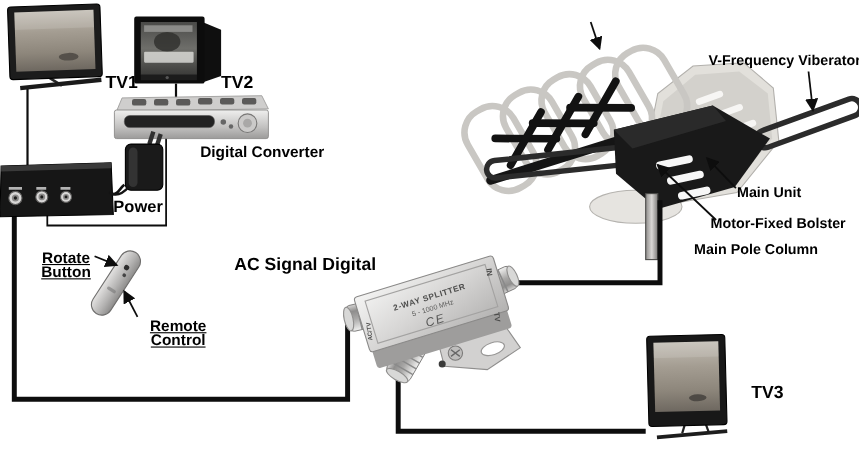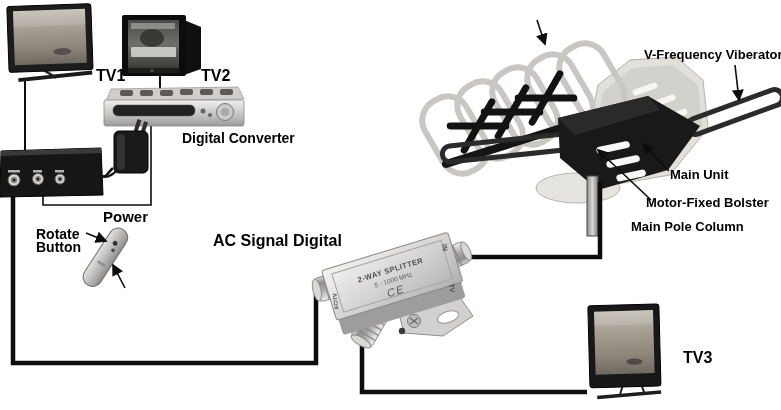--- a/index.html
+++ b/index.html
@@ -4,21 +4,21 @@
 <style>
   html,body{margin:0;padding:0;background:#fff;}
   #canvas{position:relative;width:781px;height:410px;background:#ffffff;overflow:hidden;
           font-family:"Liberation Sans",sans-serif;}
   #scene{position:absolute;left:0;top:0;}
   .lbl{position:absolute;color:#000;font-weight:bold;white-space:nowrap;line-height:1.0;}
   .lbl-lg{font-size:16px;}
   .lbl-md{font-size:15px;}
   .lbl-sm{font-size:14px;padding-left:28px;}
   .lbl-ant{font-size:13px;}
-  .two-line{text-align:left;line-height:12.5px;font-size:14px;}
+  .two-line{text-align:center;line-height:12.5px;font-size:14px;text-decoration:underline;}
   .two-line span{display:block;}
 </style>
 </head>
 <body>
 
 <div id="canvas">
 
   <svg id="scene" width="781" height="410" viewBox="0 0 781 410">
     <defs>
       <marker id="ah" viewBox="0 0 10 10" refX="8.5" refY="5" markerWidth="7.5" markerHeight="7.5" orient="auto-start-reverse">
@@ -257,26 +257,30 @@
       <path d="M537,20 L545,44" marker-end="url(#ah)"></path>
       <path d="M735,65 L739,100" marker-end="url(#ah)"></path>
       <path d="M669,171 L643,144" marker-end="url(#ah)"></path>
       <path d="M651,200 L598,150" marker-end="url(#ah)"></path>
     </g>
   </svg>
 
   <div class="lbl lbl-lg" style="left:96px;top:68px;text-align:center;">TV1</div>
   <div class="lbl lbl-lg" style="left:201px;top:68px;">TV2</div>
   <div class="lbl lbl-sm" style="left:154px;top:131px;">Digital Converter</div>
-  <div class="lbl lbl-md" style="left:103px;top:181px;margin-top:28px;">Power</div>
+  <div class="lbl lbl-md" style="left:103px;top:181px;">Power</div>
 
   <div class="lbl two-line" style="left:36px;top:228px;width:48px;">
     <span>Rotate</span>
     <span>Button</span>
   </div>
+  <div class="lbl two-line" style="left:136px;top:290px;width:52px;">
+    <span>Remote</span>
+    <span>Control</span>
+  </div>
 
   <div class="lbl lbl-lg" style="left:213px;top:233px;">AC Signal Digital</div>
 
   <div class="lbl lbl-ant" style="left:644px;top:48px;">V-Frequency Viberator</div>
   <div class="lbl lbl-ant" style="left:670px;top:168px;">Main Unit</div>
   <div class="lbl lbl-ant" style="left:646px;top:196px;">Motor-Fixed Bolster</div>
   <div class="lbl lbl-ant" style="left:631px;top:220px;">Main Pole Column</div>
 
   <div class="lbl lbl-lg" style="left:683px;top:350px;">TV3</div>
 </div>

